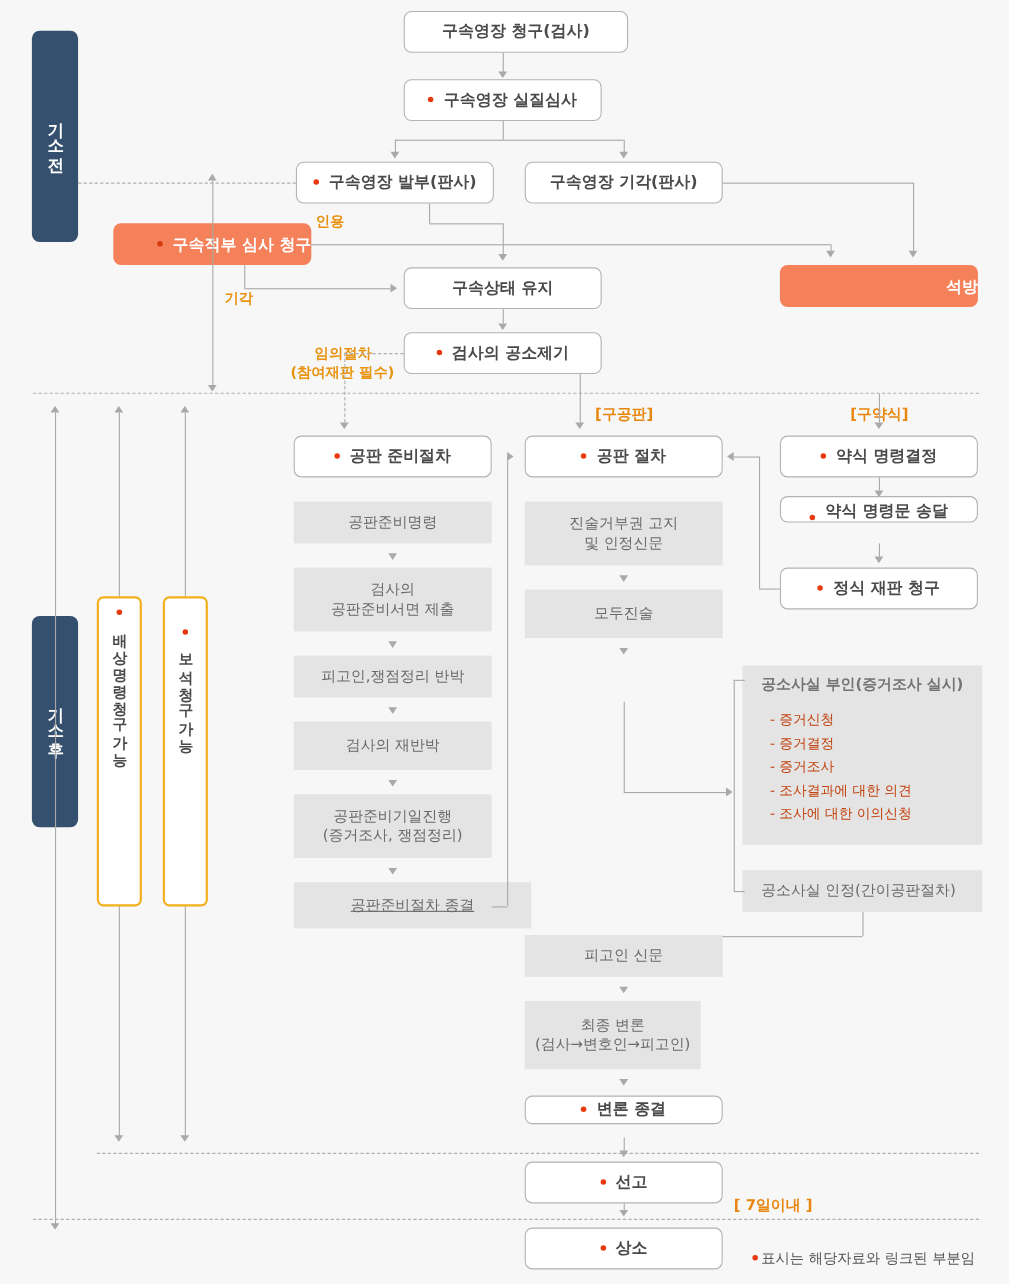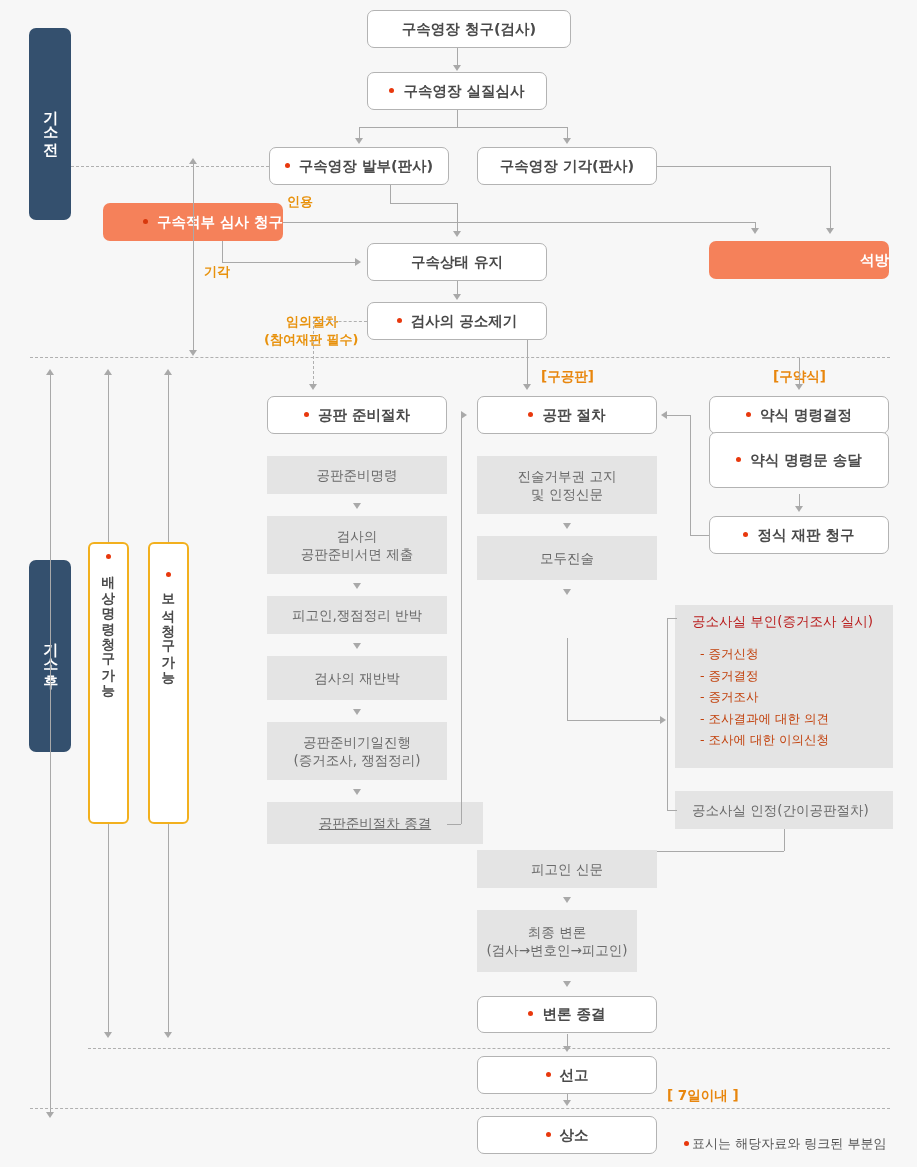--- a/index.html
+++ b/index.html
@@ -88,21 +88,21 @@
   
   .olabel{position:absolute;color:#e8920d;font-size:13px;font-weight:bold;line-height:1.35;white-space:nowrap;}
   .olabel.ctr{text-align:center;}
   .brace-label{position:absolute;color:#e8860d;font-size:13.5px;font-weight:bold;white-space:nowrap;}
 
   .footnote{position:absolute;font-size:13px;color:#555;white-space:nowrap;}
   .footnote .fdot{display:inline-block;width:5px;height:5px;border-radius:50%;background:#e8380d;margin-right:3px;position:relative;top:-2px;}
 
   
   .evlist{position:absolute;font-size:12.5px;color:#c2410c;line-height:1.72;}
-  .evtitle{position:absolute;font-size:13.5px;color:#b91c1c;}
+  .evtitle{position:absolute;font-size:13.5px;color:#737373;font-weight:bold;}
 </style>
 </head>
 <body>
 
 <div id="stage">
 
   <div class="abs navytab" style="left:29px;top:28px;width:42px;height:192px;">
     <span>기소전</span>
   </div>
 
@@ -285,21 +285,21 @@
   <div class="hline" style="left:567px;top:720px;width:93px;"></div>
   <div class="arw-r" style="left:660px;top:715.5px;"></div>
 
   <div class="abs box" style="left:709px;top:396px;width:180px;height:38px;">
     <span class="dot"></span>
     <span>약식 명령결정</span>
   </div>
   <div class="vline" style="left:799px;top:434px;height:12px;"></div>
   <div class="arw-d" style="left:794.5px;top:446px;"></div>
 
-  <div class="abs box" style="left:709px;top:432px;width:180px;height:56px;">
+  <div class="abs box" style="left:709px;top:451px;width:180px;height:24px;align-items:flex-end;">
     <span class="dot"></span>
     <span>약식 명령문 송달</span>
   </div>
   <div class="vline" style="left:799px;top:494px;height:12px;"></div>
   <div class="arw-d" style="left:794.5px;top:506px;"></div>
 
   <div class="abs box" style="left:709px;top:516px;width:180px;height:38px;">
     <span class="dot"></span>
     <span>정식 재판 청구</span>
   </div>
@@ -338,21 +338,21 @@
     <span>피고인 신문</span>
   </div>
   <div class="arw-d" style="left:562.5px;top:897px;"></div>
 
   <div class="abs gbox" style="left:477px;top:910px;width:160px;height:62px;white-space:pre-line;">
     <span>최종 변론
 (검사→변호인→피고인)</span>
   </div>
   <div class="arw-d" style="left:562.5px;top:981px;"></div>
 
-  <div class="abs box" style="left:477px;top:996px;width:180px;height:37px;">
+  <div class="abs box" style="left:477px;top:996px;width:180px;height:26px;">
     <span class="dot"></span>
     <span>변론 종결</span>
   </div>
   <div class="vline" style="left:567px;top:1034px;height:12px;"></div>
   <div class="arw-d" style="left:562.5px;top:1046px;"></div>
 
   <div class="abs box" style="left:477px;top:1056px;width:180px;height:38px;">
     <span class="dot"></span>
     <span>선고</span>
   </div>

